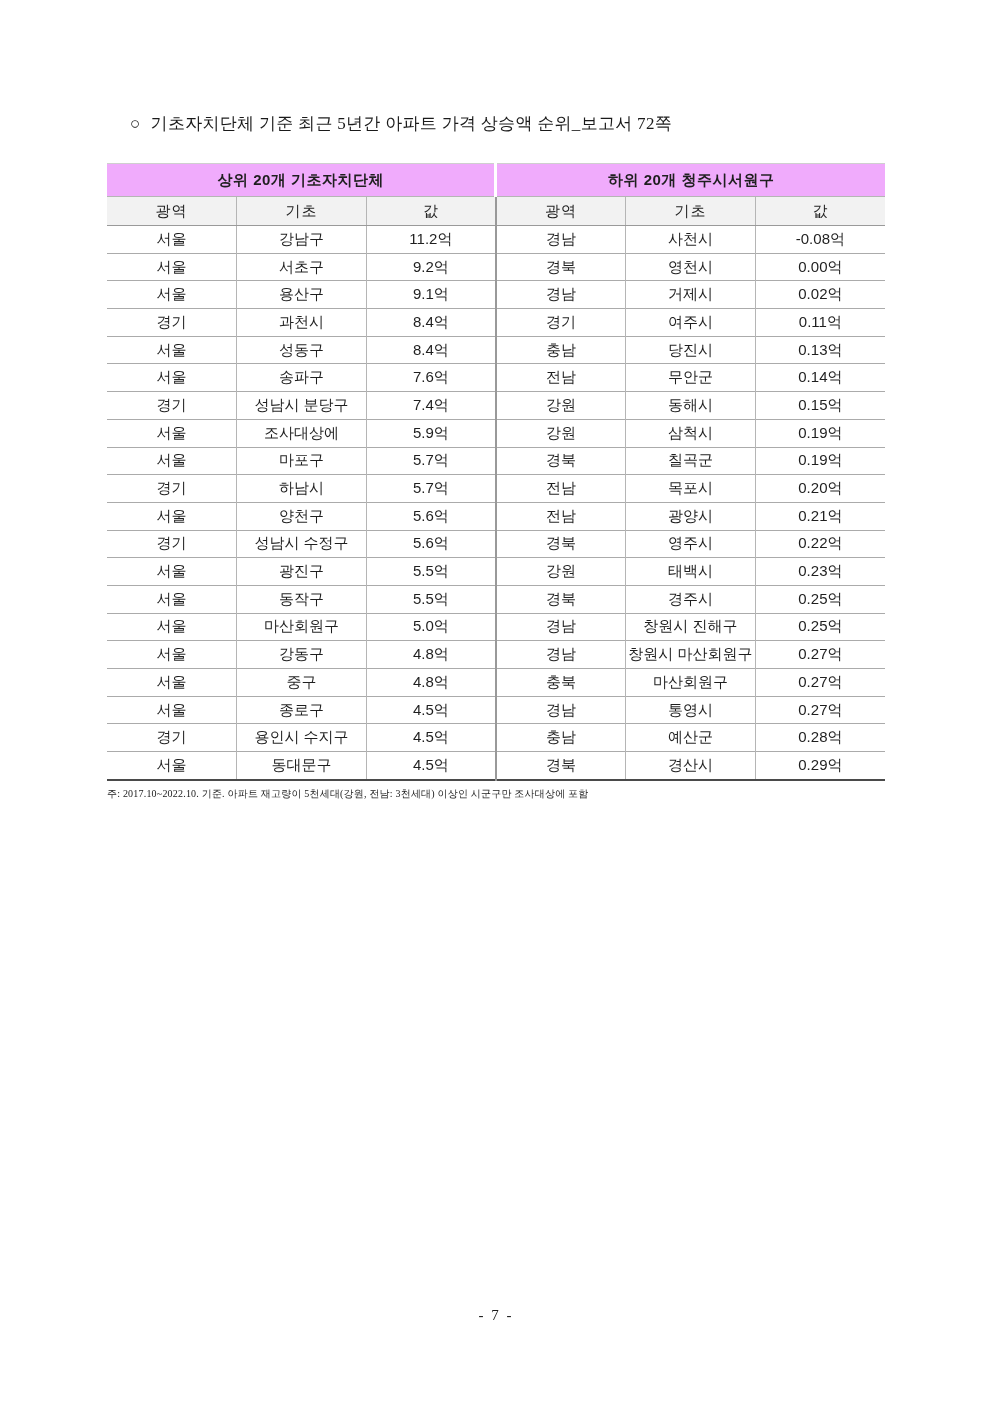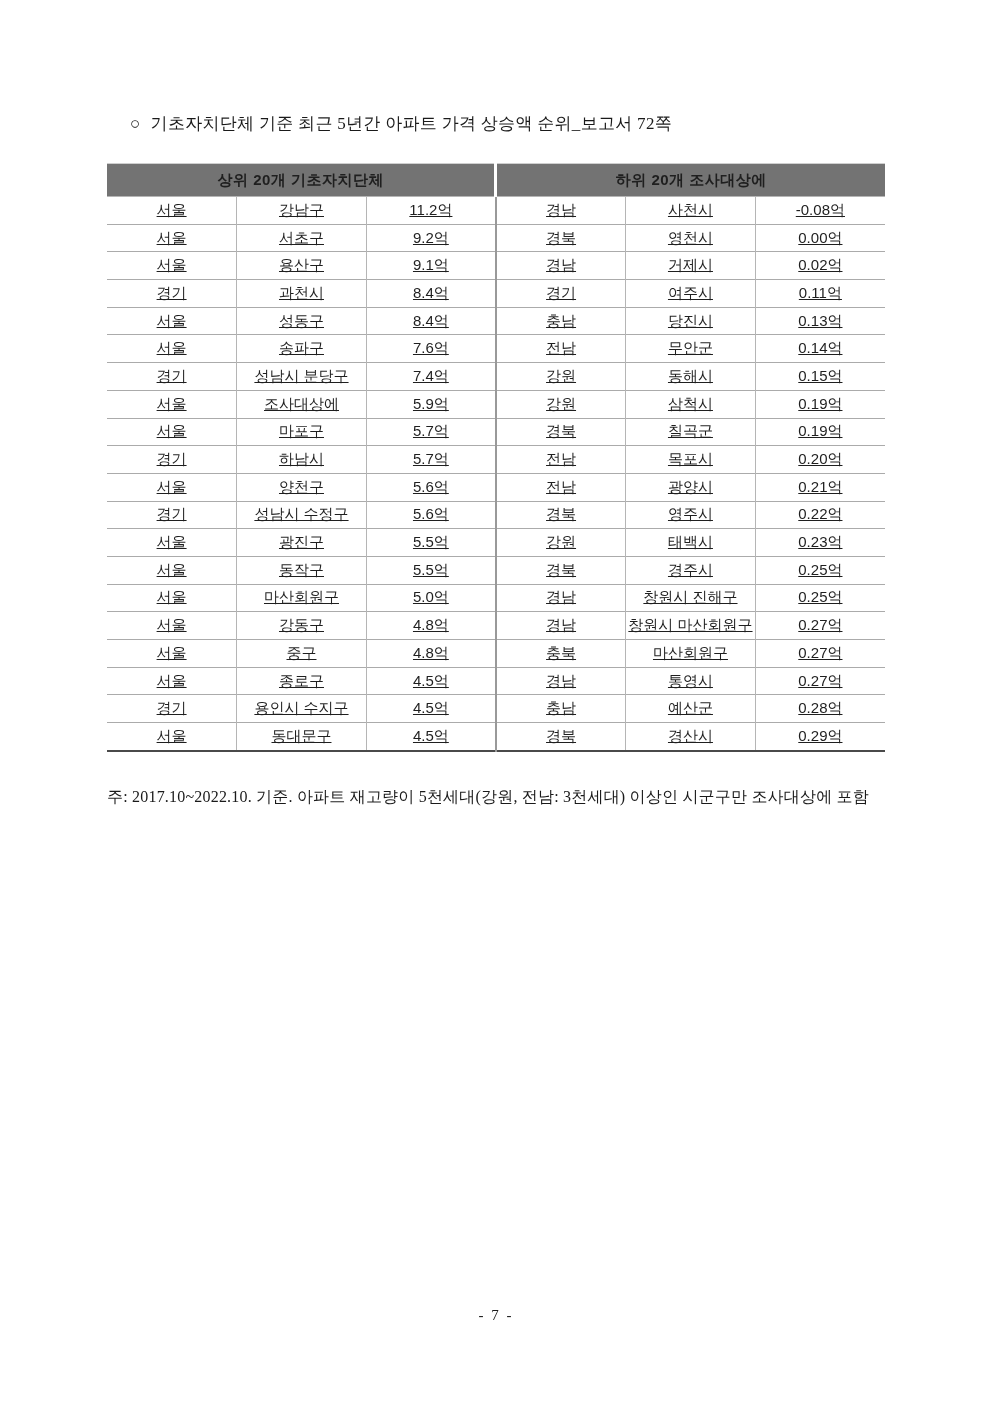--- a/index.html
+++ b/index.html
@@ -47,21 +47,21 @@
   table.rank-table td {
     text-align: center;
     vertical-align: middle;
     padding: 0;
     overflow: hidden;
     white-space: nowrap;
   }
 
   
   tr.group-row th {
-    background: #737373;
+    background: #f0abfc;
     font-weight: bold;
     height: 32px;
     border-top: 1px solid #cfcfcf;
     border-bottom: 1px solid #b5b5b5;
     font-size: 15px;
     letter-spacing: 0.5px;
   }
   tr.group-row th.group-right {
     border-left: 3px solid #ffffff;
   }
@@ -70,21 +70,21 @@
   tr.colhead-row th {
     background: #f2f2f2;
     font-weight: normal;
     height: 28px;
     border-bottom: 1px solid #9a9a9a;
     letter-spacing: 1px;
   }
 
   
   tbody td { height: 26.7px; background: #ffffff; }
-  tbody tr { border-top: 1px solid #ababab; text-decoration: underline; }
+  tbody tr { border-top: 1px solid #ababab; }
   tbody tr:first-child { border-top: none; }
   tbody tr:last-child { border-bottom: 2px solid #4a4a4a; }
 
   
   tr.colhead-row th:nth-child(2),
   tr.colhead-row th:nth-child(3),
   tr.colhead-row th:nth-child(5),
   tr.colhead-row th:nth-child(6),
   tbody td:nth-child(2),
   tbody td:nth-child(3),
@@ -94,21 +94,21 @@
   }
   tr.colhead-row th:nth-child(4),
   tbody td:nth-child(4) {
     border-left: 2px solid #999999;
   }
 
   .note {
     position: absolute;
     left: 107px;
     top: 787px;
-    font-size: 16px;
+    font-size: 10px;
     letter-spacing: 0.2px;
     white-space: nowrap;
     color: #1a1a1a;
   }
 
   .page-footer {
     position: absolute;
     left: 0;
     top: 1307px;
     width: 100%;
@@ -123,21 +123,29 @@
 
 <div class="doc-title">
   <span class="bullet">○</span><span>기초자치단체 기준 최근 5년간 아파트 가격 상승액 순위_보고서 72쪽</span>
 </div>
 
 <div class="table-wrap">
   <table class="rank-table">
     <thead>
       <tr class="group-row">
         <th colspan="3" class="group-left">상위 20개 기초자치단체</th>
-        <th colspan="3" class="group-right">하위 20개 조사대상에</th>
+        <th colspan="3" class="group-right">하위 20개 청주시서원구</th>
+      </tr>
+      <tr class="colhead-row">
+        <th>광역</th>
+        <th>기초</th>
+        <th>값</th>
+        <th>광역</th>
+        <th>기초</th>
+        <th>값</th>
       </tr>
     </thead>
     <tbody>
         <tr>
           <td>서울</td>
           <td>강남구</td>
           <td>11.2억</td>
           <td>경남</td>
           <td>사천시</td>
           <td>-0.08억</td>

